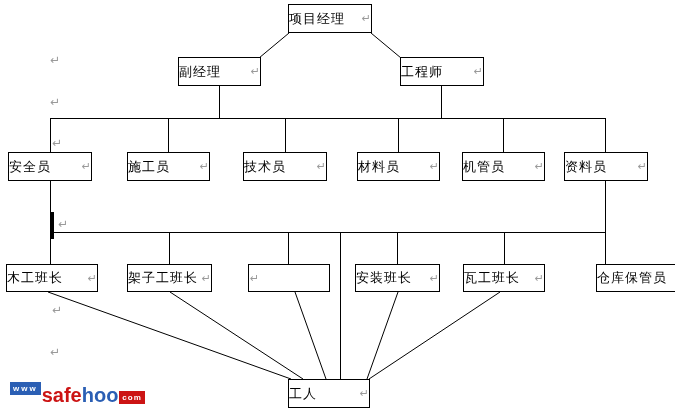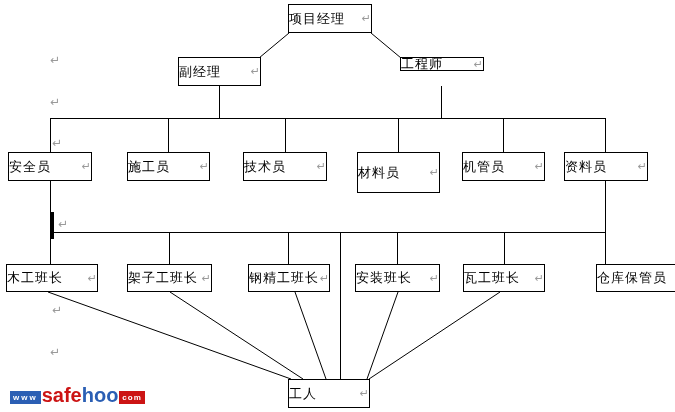--- a/index.html
+++ b/index.html
@@ -29,21 +29,21 @@
   .cursor-bar{
     position:absolute;left:51px;top:212px;width:3px;height:27px;background:#000000;z-index:3;
   }
   .watermark{
     position:absolute;left:10px;top:384px;height:23px;
     display:flex;align-items:center;z-index:4;
     font-family:"Liberation Sans","DejaVu Sans",sans-serif;
   }
   .wm-tab-blue{
     background:#2b5fb4;color:#ffffff;font-size:8px;font-weight:bold;
-    padding:2px 3px;letter-spacing:2px;align-self:flex-end;margin-bottom:3px;
+    padding:2px 3px;letter-spacing:2px;align-self:flex-end;margin-bottom:12px;
   }
   .wm-safe{color:#cc1414;font-size:20px;font-weight:bold;letter-spacing:0;margin-left:1px;}
   .wm-hoo{color:#2b5fb4;font-size:20px;font-weight:bold;letter-spacing:0;}
   .wm-tab-red{
     background:#cc1414;color:#ffffff;font-size:8px;font-weight:bold;
     padding:2px 3px;letter-spacing:1px;align-self:flex-end;margin-bottom:3px;margin-left:1px;text-align:center;
   }
 </style>
 </head>
 <body>
@@ -94,38 +94,38 @@
 
   <div class="node" style="left:288px;top:4px;width:84px;height:29px">
     <span>项目经理</span>
       <span class="pmark">↵</span>
   </div>
 
   <div class="node" style="left:178px;top:57px;width:83px;height:29px">
     <span>副经理</span>
       <span class="pmark">↵</span>
   </div>
-  <div class="node" style="left:400px;top:57px;width:84px;height:14px">
+  <div class="node" style="left:400px;top:57px;width:84px;height:29px">
     <span>工程师</span>
       <span class="pmark">↵</span>
   </div>
 
   <div class="node" style="left:8px;top:152px;width:84px;height:29px">
     <span>安全员</span>
       <span class="pmark">↵</span>
   </div>
   <div class="node" style="left:127px;top:152px;width:83px;height:29px">
     <span>施工员</span>
       <span class="pmark">↵</span>
   </div>
   <div class="node" style="left:243px;top:152px;width:84px;height:29px">
     <span>技术员</span>
       <span class="pmark">↵</span>
   </div>
-  <div class="node" style="left:357px;top:152px;width:83px;height:41px">
+  <div class="node" style="left:357px;top:152px;width:83px;height:29px">
     <span>材料员</span>
       <span class="pmark">↵</span>
   </div>
   <div class="node" style="left:462px;top:152px;width:83px;height:29px">
     <span>机管员</span>
       <span class="pmark">↵</span>
   </div>
   <div class="node" style="left:564px;top:152px;width:84px;height:29px">
     <span>资料员</span>
       <span class="pmark">↵</span>
@@ -133,21 +133,20 @@
 
   <div class="node" style="left:6px;top:264px;width:92px;height:28px">
     <span>木工班长</span>
       <span class="pmark">↵</span>
   </div>
   <div class="node" style="left:127px;top:264px;width:85px;height:28px">
     <span>架子工班长</span>
       <span class="pmark">↵</span>
   </div>
   <div class="node" style="left:248px;top:264px;width:82px;height:28px">
-    <span>钢精工班长</span>
       <span class="pmark">↵</span>
   </div>
   <div class="node" style="left:355px;top:264px;width:85px;height:28px">
     <span>安装班长</span>
       <span class="pmark">↵</span>
   </div>
   <div class="node" style="left:463px;top:264px;width:82px;height:28px">
     <span>瓦工班长</span>
       <span class="pmark">↵</span>
   </div>

